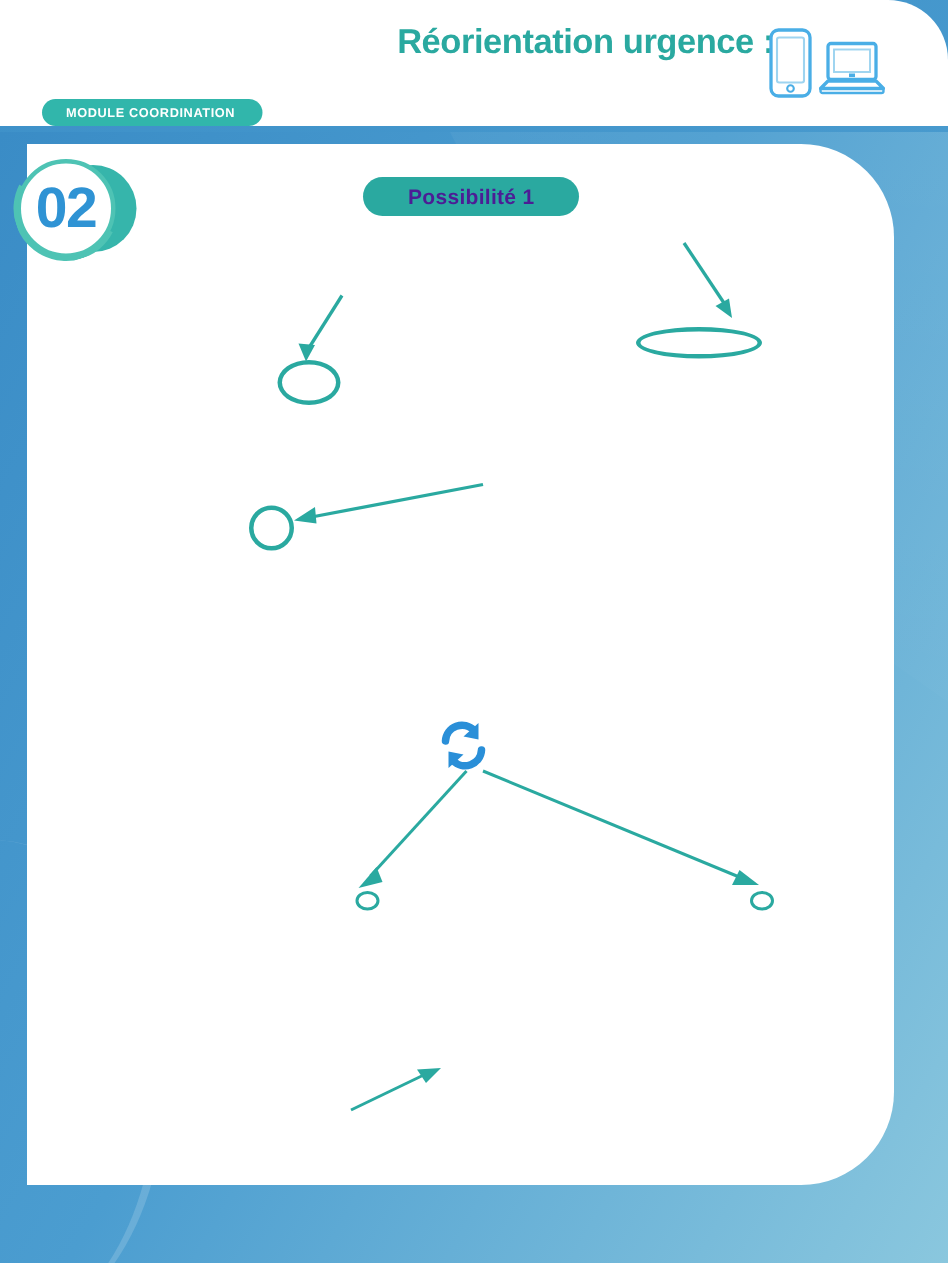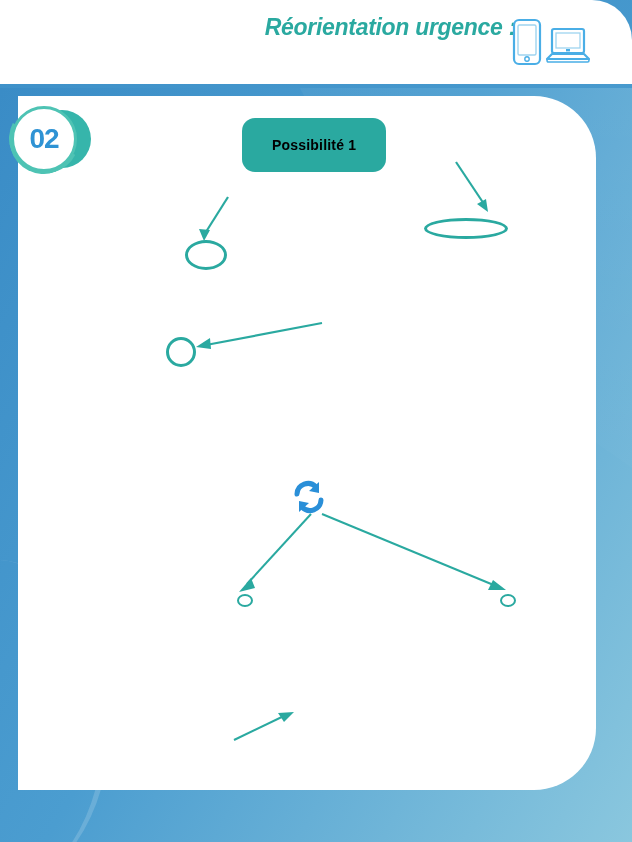--- a/index.html
+++ b/index.html
@@ -36,21 +36,20 @@
     border-radius: 0 60% 60% 0 / 0 50% 50% 0;
   }
 
   
   .header {
     position: absolute; left: 0; top: 0; width: 632px; height: 84px;
     background: #ffffff;
     border-top-right-radius: 40px;
     overflow: hidden;
     z-index: 5;
-    font-style: italic;
   }
   .module-badge {
     position: absolute; left: 28px; top: 66px;
     background: #31b6ab;
     color: #ffffff;
     font-size: 8.5px;
     font-weight: bold;
     letter-spacing: 0.4px;
     padding: 4px 18px 4px 16px;
     border-radius: 11px;
@@ -92,37 +91,37 @@
     background: #36b5ab; border-radius: 50%;
   }
   .badge-ring {
     position: absolute; left: 4px; top: 6px; width: 66px; height: 66px;
     border: 3.5px solid #4ec3b4; border-radius: 50%;
     background: #ffffff;
   }
   .badge-num {
     position: absolute; left: 4px; top: 6px; width: 66px; height: 66px;
     display: flex; align-items: center; justify-content: center;
-    color: #2f93d4; font-size: 28px; font-weight: bold; letter-spacing: -1px;
+    color: #2f93d4; font-size: 38px; font-weight: bold; letter-spacing: -1px;
   }
   .badge-arc {
     position: absolute; left: 2px; top: 4px; width: 70px; height: 70px;
     border: 3px solid transparent;
     border-bottom-color: #4ec3b4;
     border-left-color: #4ec3b4;
     border-radius: 50%;
     transform: rotate(-18deg);
   }
 
   
   .poss-banner {
     position: absolute; left: 242px; top: 118px;
-    background: #2aa9a0; color: #000000;
+    background: #2aa9a0; color: #4c1d95;
     font-size: 14px; font-weight: bold;
-    padding: 19px 30px; border-radius: 13px;
+    padding: 5px 30px; border-radius: 13px;
     z-index: 8; letter-spacing: 0.2px;
   }
 
   
   .step-num {
     position: absolute;
     color: #49b9c5; font-weight: bold; line-height: 1;
     font-family: "Liberation Sans", sans-serif;
   }
   .step-text {
@@ -283,20 +282,21 @@
       <circle cx="15" cy="41" r="2.2" fill="none" stroke="#4aaee6" stroke-width="1.4"></circle>
     </svg>
     <svg width="44" height="40" viewBox="0 0 44 40">
       <rect x="6" y="3" width="32" height="24" rx="2" fill="none" stroke="#4aaee6" stroke-width="2.2"></rect>
       <rect x="10" y="7" width="24" height="15" fill="none" stroke="#9ed4f0" stroke-width="1.3"></rect>
       <rect x="20" y="23" width="4" height="2.4" fill="#4aaee6"></rect>
       <path d="M1 33 L43 33 L38 28 L6 28 Z" fill="none" stroke="#4aaee6" stroke-width="2.2" stroke-linejoin="round"></path>
       <rect x="1" y="33" width="42" height="3" rx="1.4" fill="none" stroke="#4aaee6" stroke-width="1.6"></rect>
     </svg>
   </div>
+  <div class="module-badge">MODULE COORDINATION</div>
 </div>
 
 <div class="card"></div>
 
 <div class="badge-02">
   <div class="badge-blob"></div>
   <div class="badge-ring"></div>
   <div class="badge-arc"></div>
   <div class="badge-num">02</div>
 </div>

